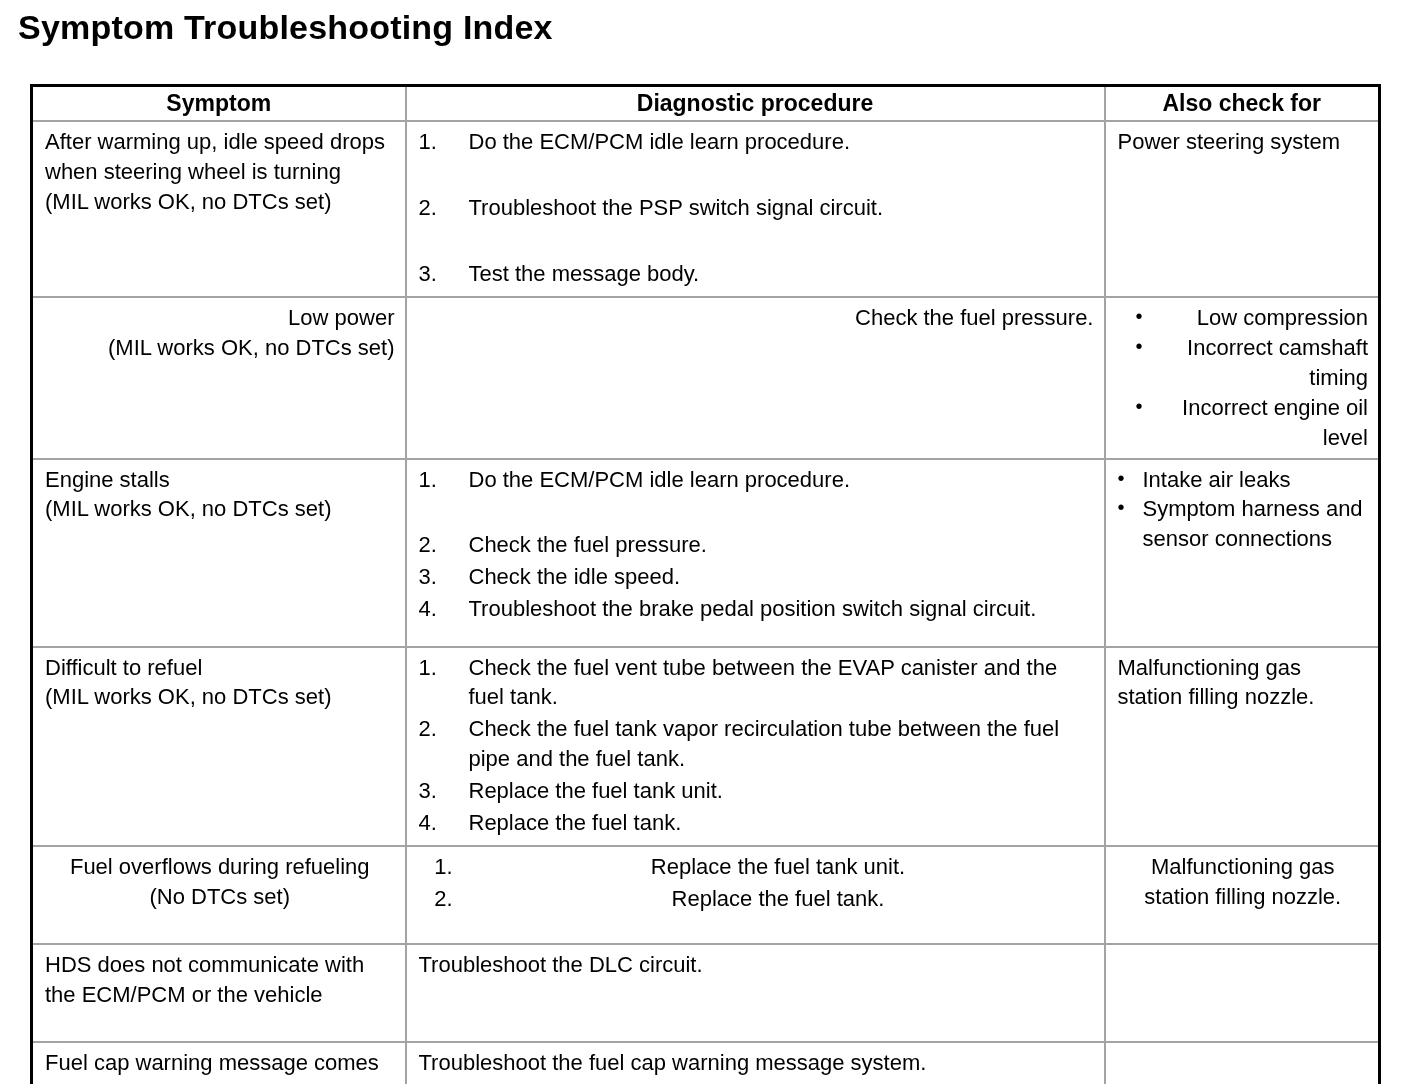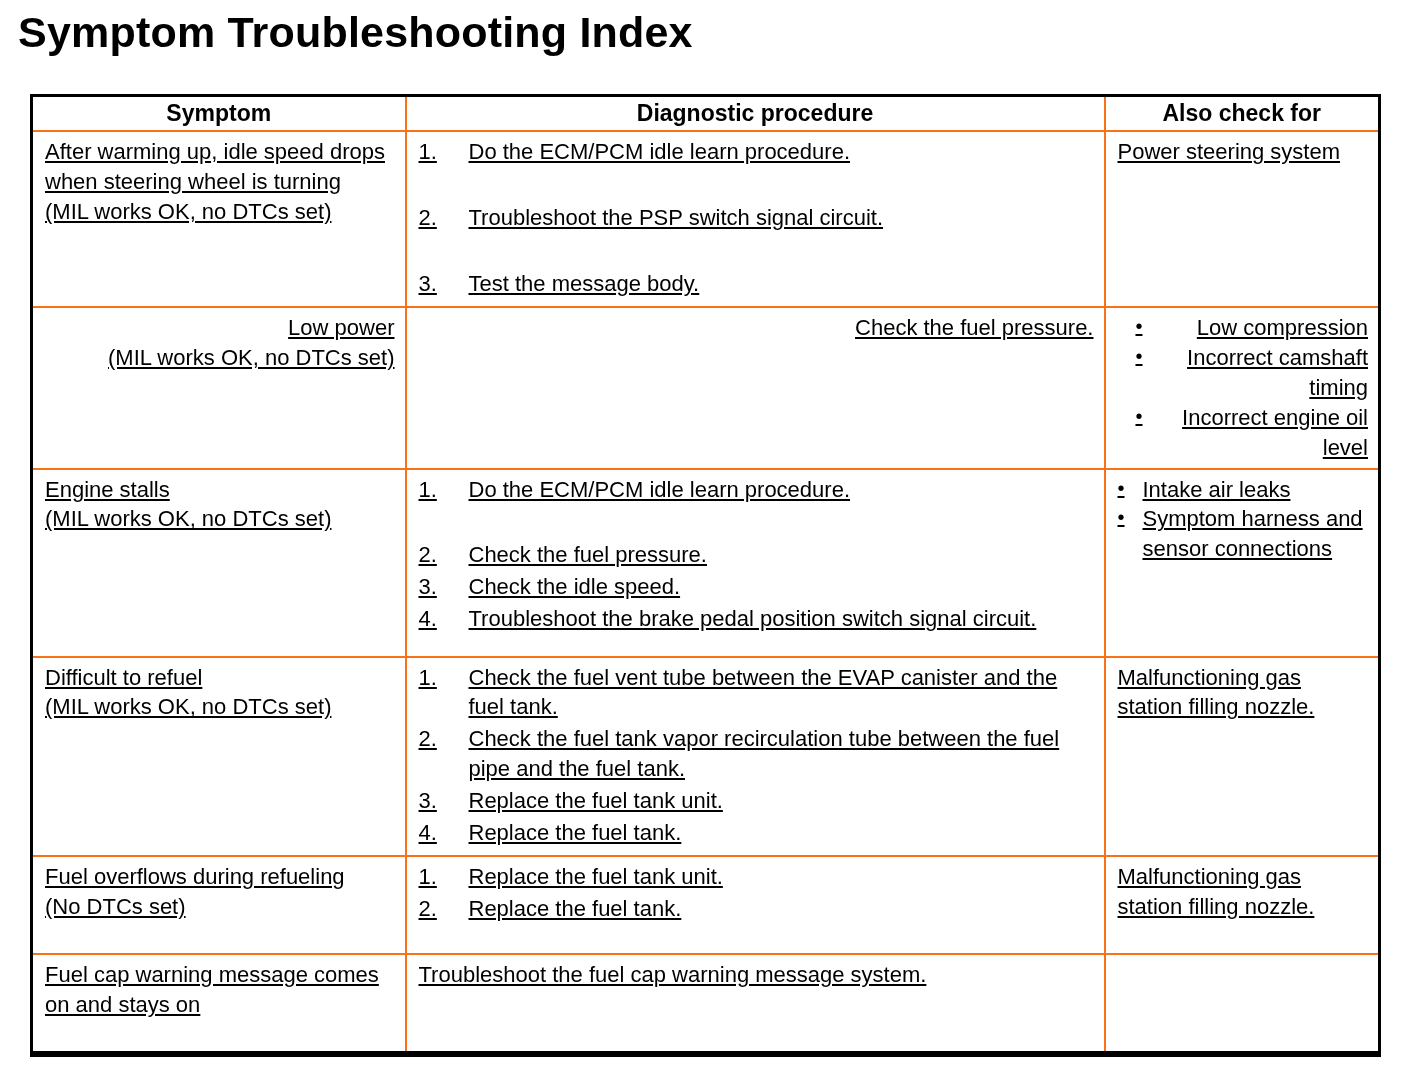--- a/index.html
+++ b/index.html
@@ -2,49 +2,49 @@
 <html><head>
 <meta charset="utf-8">
 <style>
   html, body { margin:0; padding:0; background:#fff; }
   body {
     width:1408px; height:1084px; overflow:hidden;
     font-family:"Liberation Sans", sans-serif; color:#000;
     -webkit-font-smoothing:antialiased;
   }
   .page-title {
-    font-size:43px; font-weight:bold; letter-spacing:0.2px;
+    font-size:34px; font-weight:bold; letter-spacing:0.2px;
     margin:8px 0 0 18px;
   }
   .tbl-wrap { margin:37px 30px 0 30px; }
   table.sym-table {
     border-collapse:collapse; table-layout:fixed;
     width:1348px;
     border:3px solid #000;
     border-bottom-width:6px;
   }
   col.c1 { width:374px; }
   col.c2 { width:699px; }
   col.c3 { width:275px; }
   th, td {
-    border:2px solid #f97316;
+    border:2px solid #a3a3a3;
     vertical-align:top;
     font-size:22px; line-height:1.36;
   }
   th {
     font-weight:bold; text-align:center;
     font-size:23px; padding:1px 4px; height:26px;
   }
-  td { padding:5px 10px 5px 12px;text-decoration:underline; }
+  td { padding:5px 10px 5px 12px; }
   
   tbody tr:nth-child(1) td { height:148px; }
   tbody tr:nth-child(2) td { height:144px;text-align:right; }
   tbody tr:nth-child(3) td { height:176px; }
   tbody tr:nth-child(4) td { height:177px; }
-  tbody tr:nth-child(5) td { height:86px; }
+  tbody tr:nth-child(5) td { height:86px;text-align:center; }
   tbody tr:nth-child(6) td { height:86px; }
   tbody tr:nth-child(7) td { height:84px; }
 
   .symptom-line { margin:0; }
   .procedure-plain { margin:0 0 2px 0; }
   .procedure-item { display:grid; grid-template-columns:50px 1fr; margin:0 0 2px 0; }
   .procedure-item.gap { margin-top:36px; }
   .procedure-number { }
   .procedure-text { padding-right:6px; }
   .also-plain { margin:0; }
@@ -192,20 +192,29 @@
               <span class="procedure-number">2.</span>
               <span class="procedure-text">Replace the fuel tank.</span>
             </div>
           </td>
           <td class="also-cell">
             <div class="also-plain">Malfunctioning gas station filling nozzle.</div>
           </td>
         </tr>
         <tr>
           <td class="symptom-cell">
+            <div class="symptom-line">HDS does not communicate with the ECM/PCM or the vehicle</div>
+          </td>
+          <td class="procedure-cell">
+            <div class="procedure-plain">Troubleshoot the DLC circuit.</div>
+          </td>
+          <td class="also-cell"></td>
+        </tr>
+        <tr>
+          <td class="symptom-cell">
             <div class="symptom-line">Fuel cap warning message comes on and stays on</div>
           </td>
           <td class="procedure-cell">
             <div class="procedure-plain">Troubleshoot the fuel cap warning message system.</div>
           </td>
           <td class="also-cell"></td>
         </tr>
       </tbody>
   </table>
 </div>

